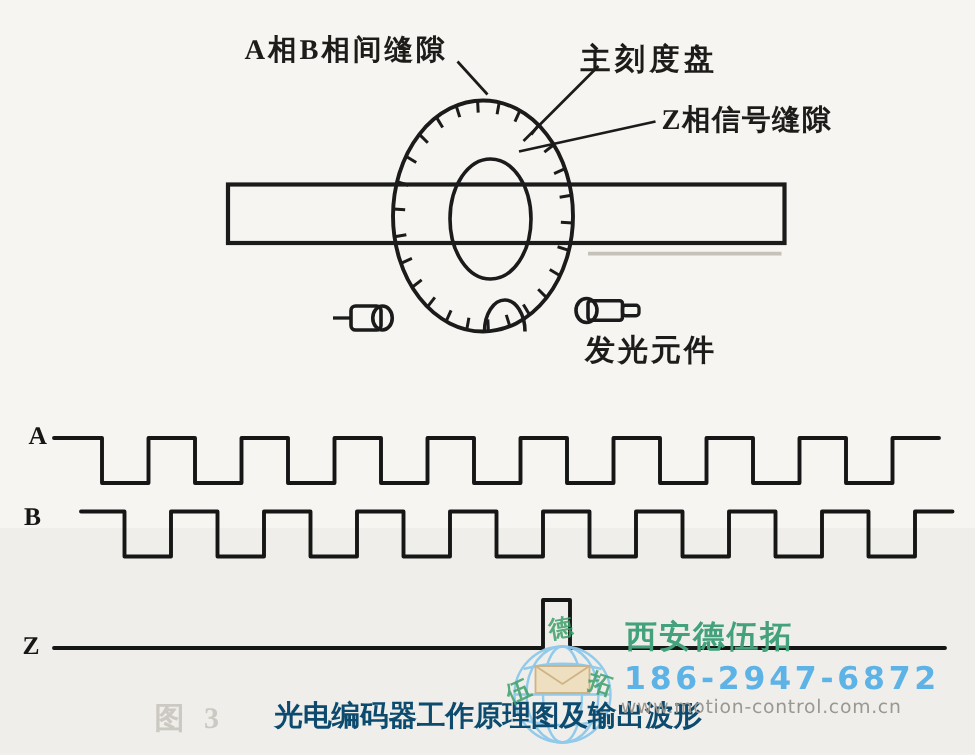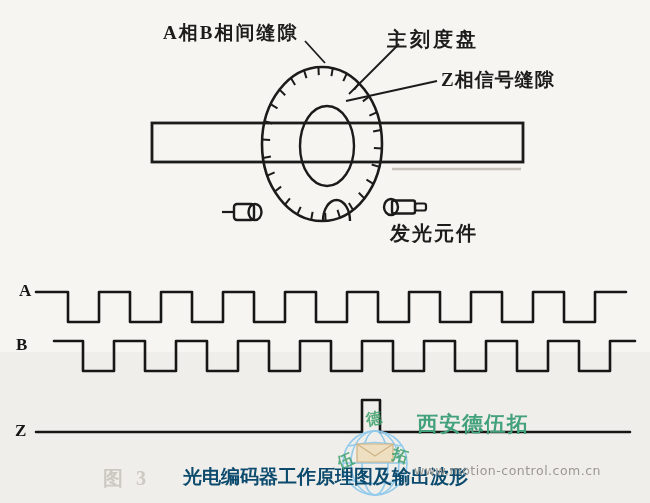--- a/index.html
+++ b/index.html
@@ -125,19 +125,20 @@
   <div class="lbl lbl-top" style="left:390px;top:220px;font-size:20px;letter-spacing:2px;">发光元件</div>
 
   <div class="lbl sig" style="left:19px;top:281px;">A</div>
   <div class="lbl sig" style="left:16px;top:335px;">B</div>
   <div class="lbl sig" style="left:15px;top:421px;">Z</div>
 
   <div class="fig-num">图 3</div>
   <div class="caption">光电编码器工作原理图及输出波形</div>
 
   <div class="wm wm-company" id="wm-company" style="color: rgb(67, 161, 124);">西安德伍拓</div>
+  <div class="wm wm-phone" id="wm-phone" style="color: rgb(93, 179, 230);">186-2947-6872</div>
   <div class="wm wm-url" id="wm-url" style="color: rgb(155, 151, 145);">www.motion-control.com.cn</div>
 
   <div class="logo-char" id="lc-top" style="left: 366px; top: 409px; transform: rotate(-10deg); color: rgb(61, 160, 107);">德</div>
   <div class="logo-char" id="lc-left" style="left: 338px; top: 451px; transform: rotate(-25deg); color: rgb(61, 160, 107);">伍</div>
   <div class="logo-char" id="lc-right" style="left: 392px; top: 446px; transform: rotate(18deg); color: rgb(61, 160, 107);">拓</div>
 
 </div>
 
 </body></html>

